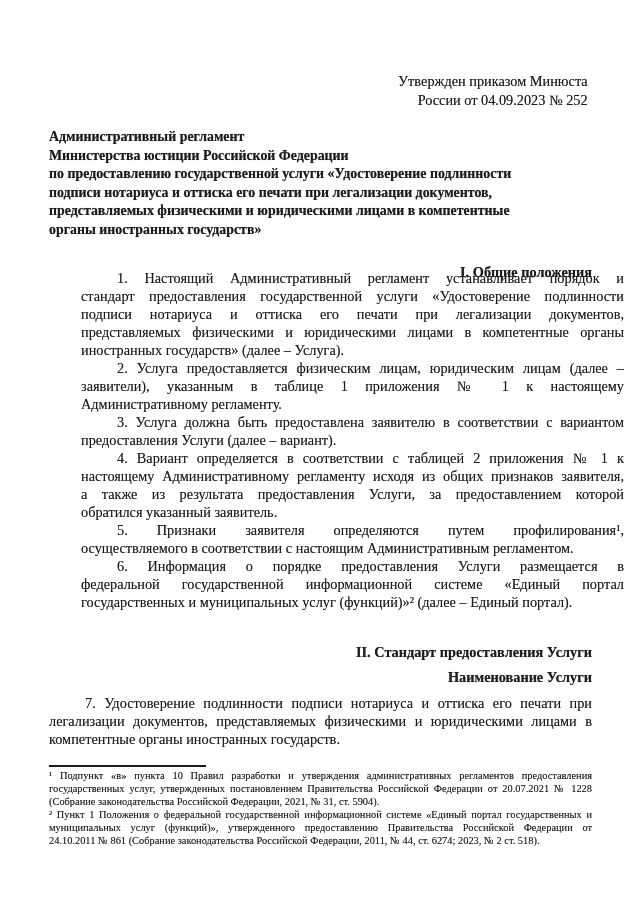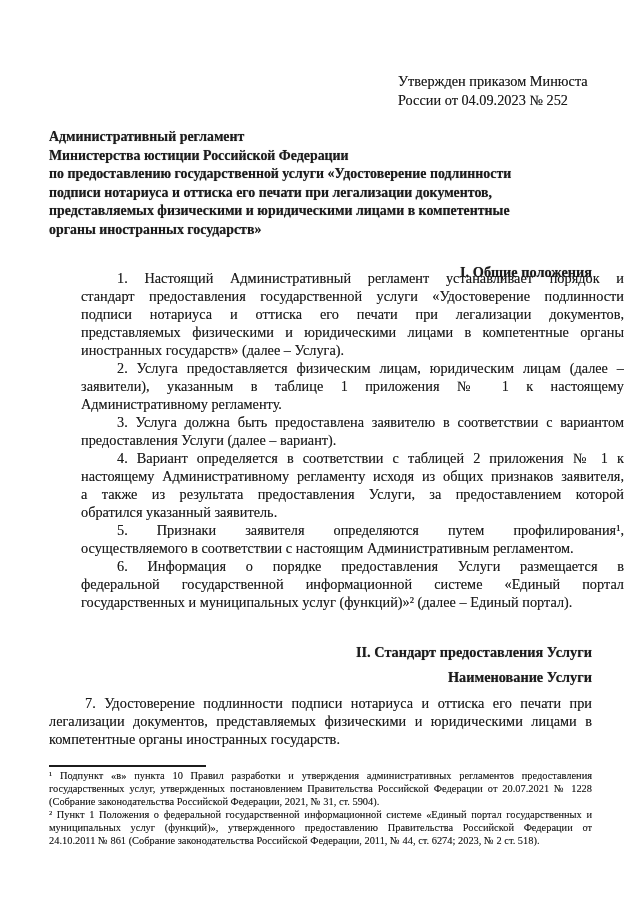--- a/index.html
+++ b/index.html
@@ -10,20 +10,21 @@
     background: #ffffff;
     overflow: hidden;
     font-family: "Liberation Serif", "DejaVu Serif", serif;
     color: #1c1c1c;
   }
   .blk { position: absolute; }
   .approval {
     left: 398px; top: 72px;
     font-size: 14.3px; line-height: 19px;
     text-shadow: 0 0 0.4px rgba(20,20,20,0.55);
+    text-align: right;
   }
   .title {
     left: 49px; top: 128px; width: 543px;
     font-size: 13.9px; font-weight: bold;
     line-height: 18.5px; text-align: left;
     text-shadow: 0 0 0.7px rgba(20,20,20,0.6);
   }
   .heading {
     left: 49px; width: 543px;
     font-size: 14.3px; font-weight: bold;

